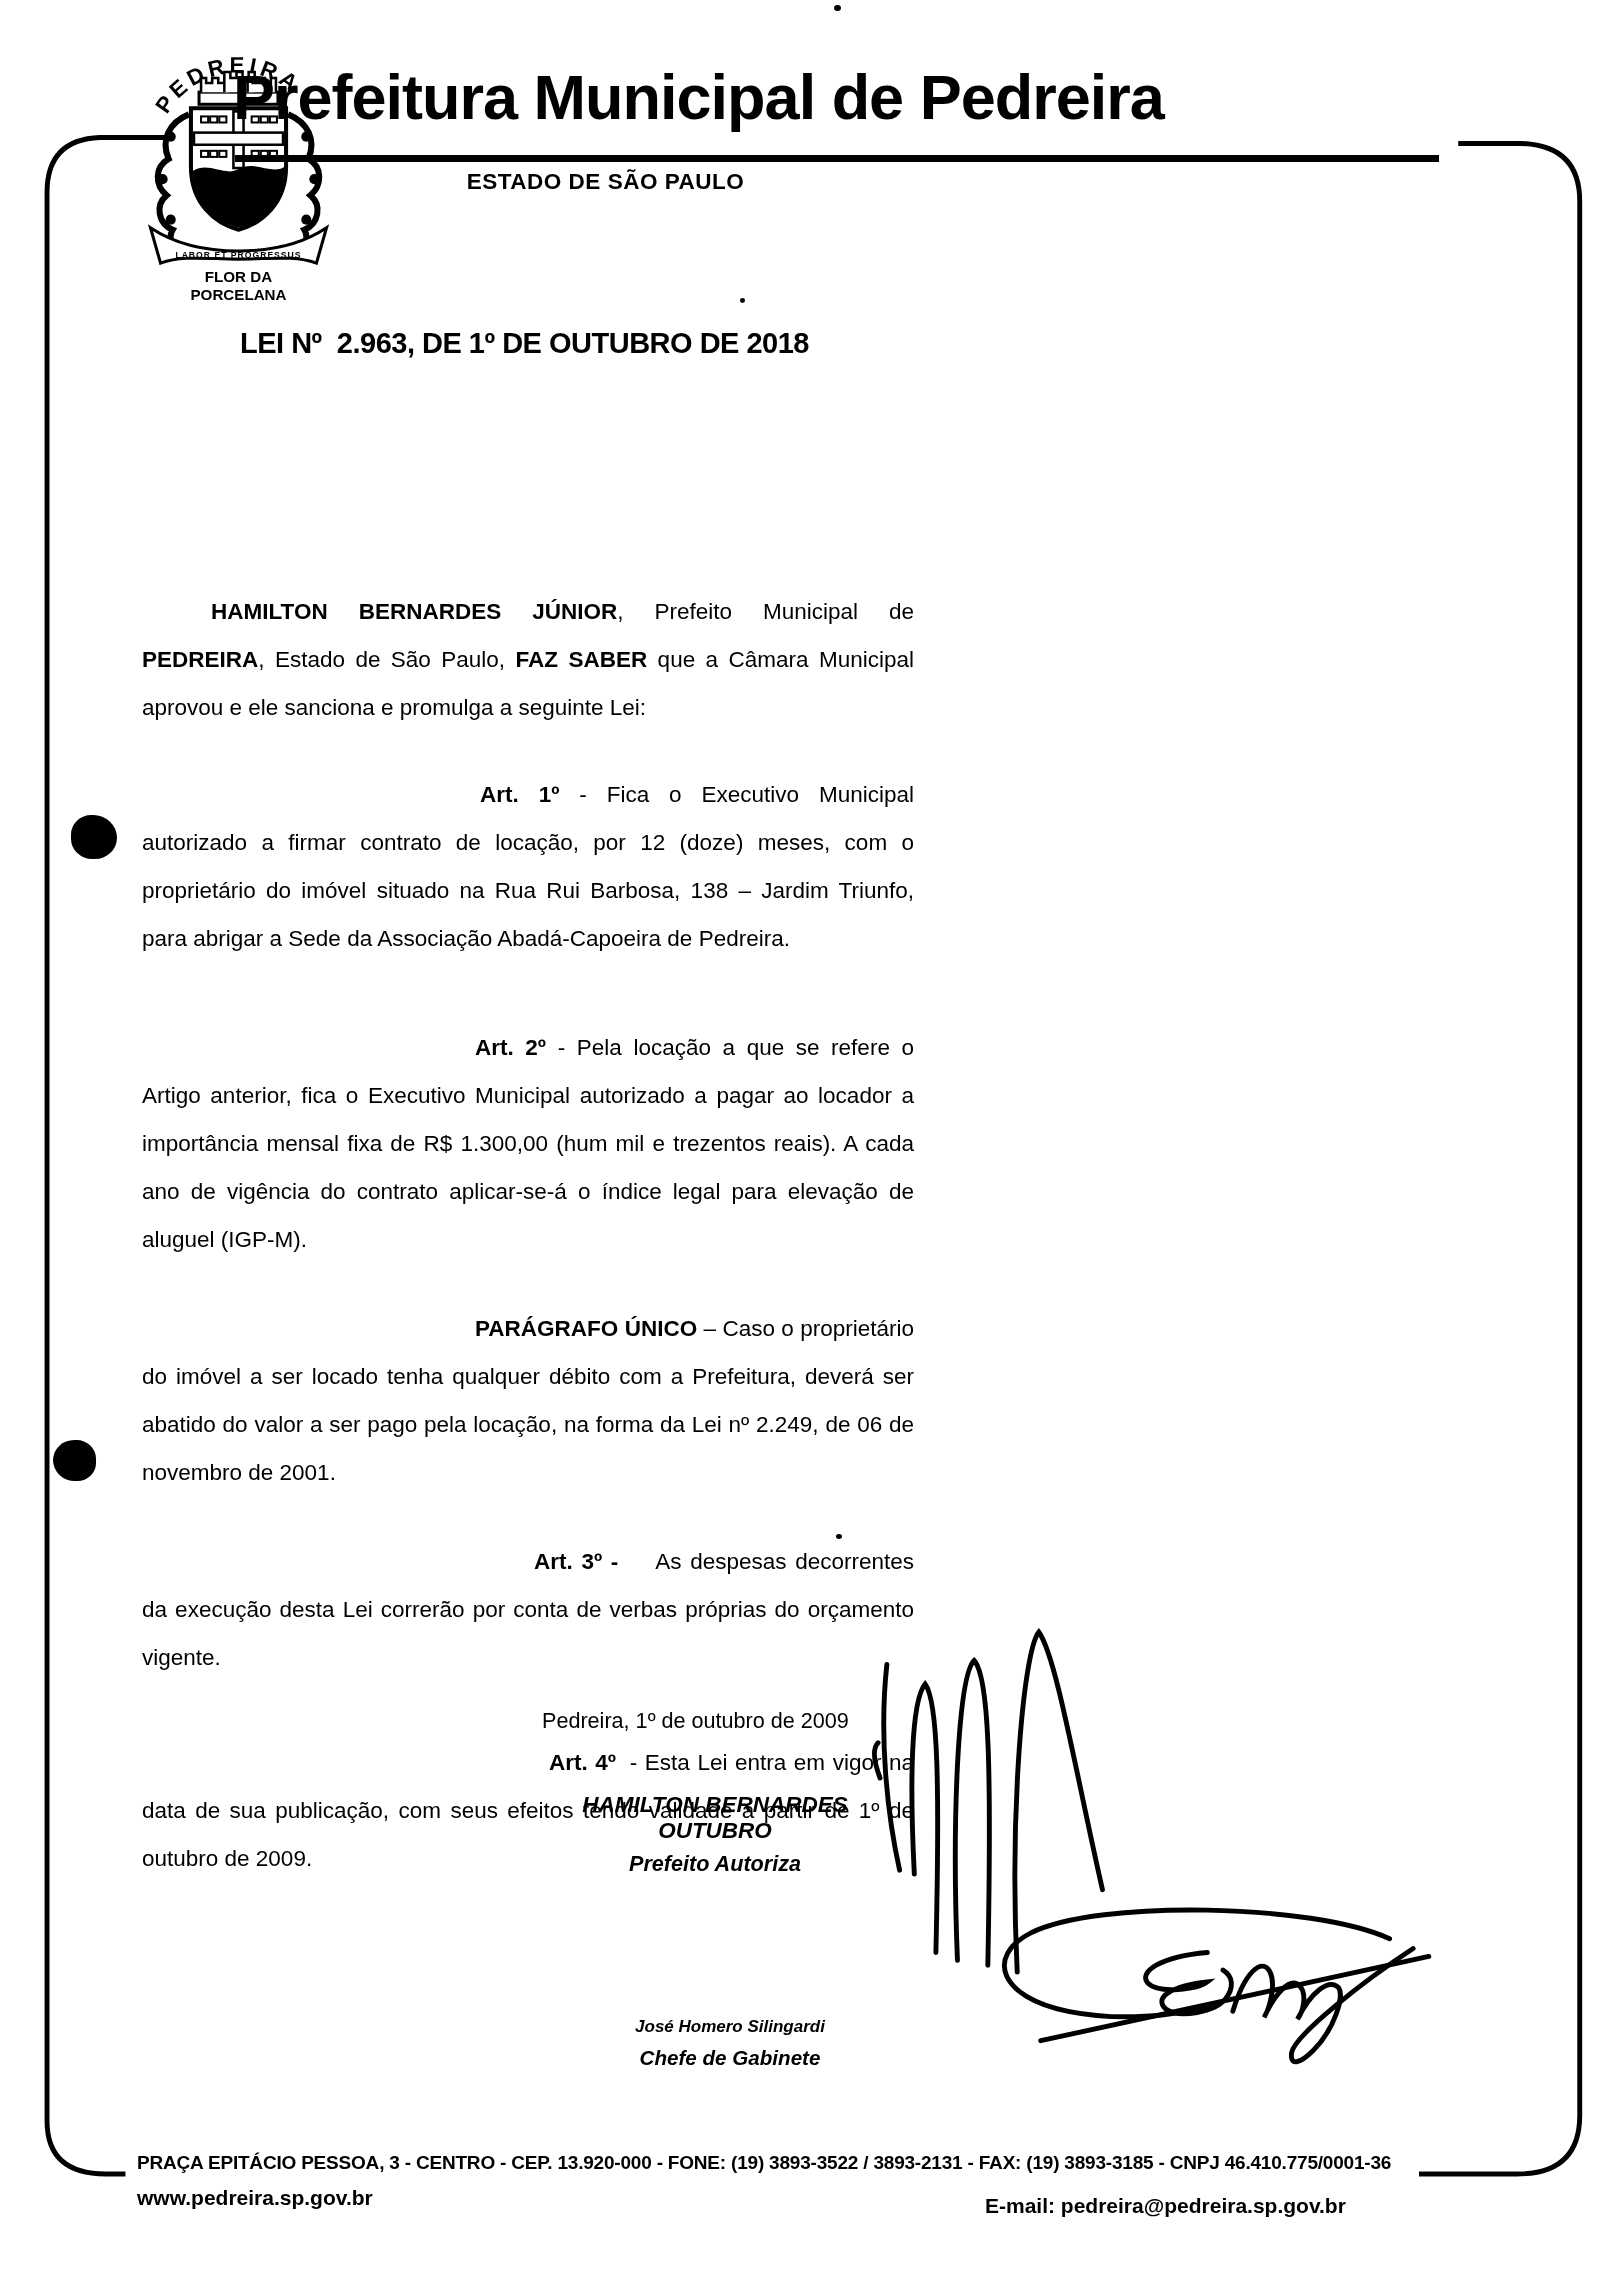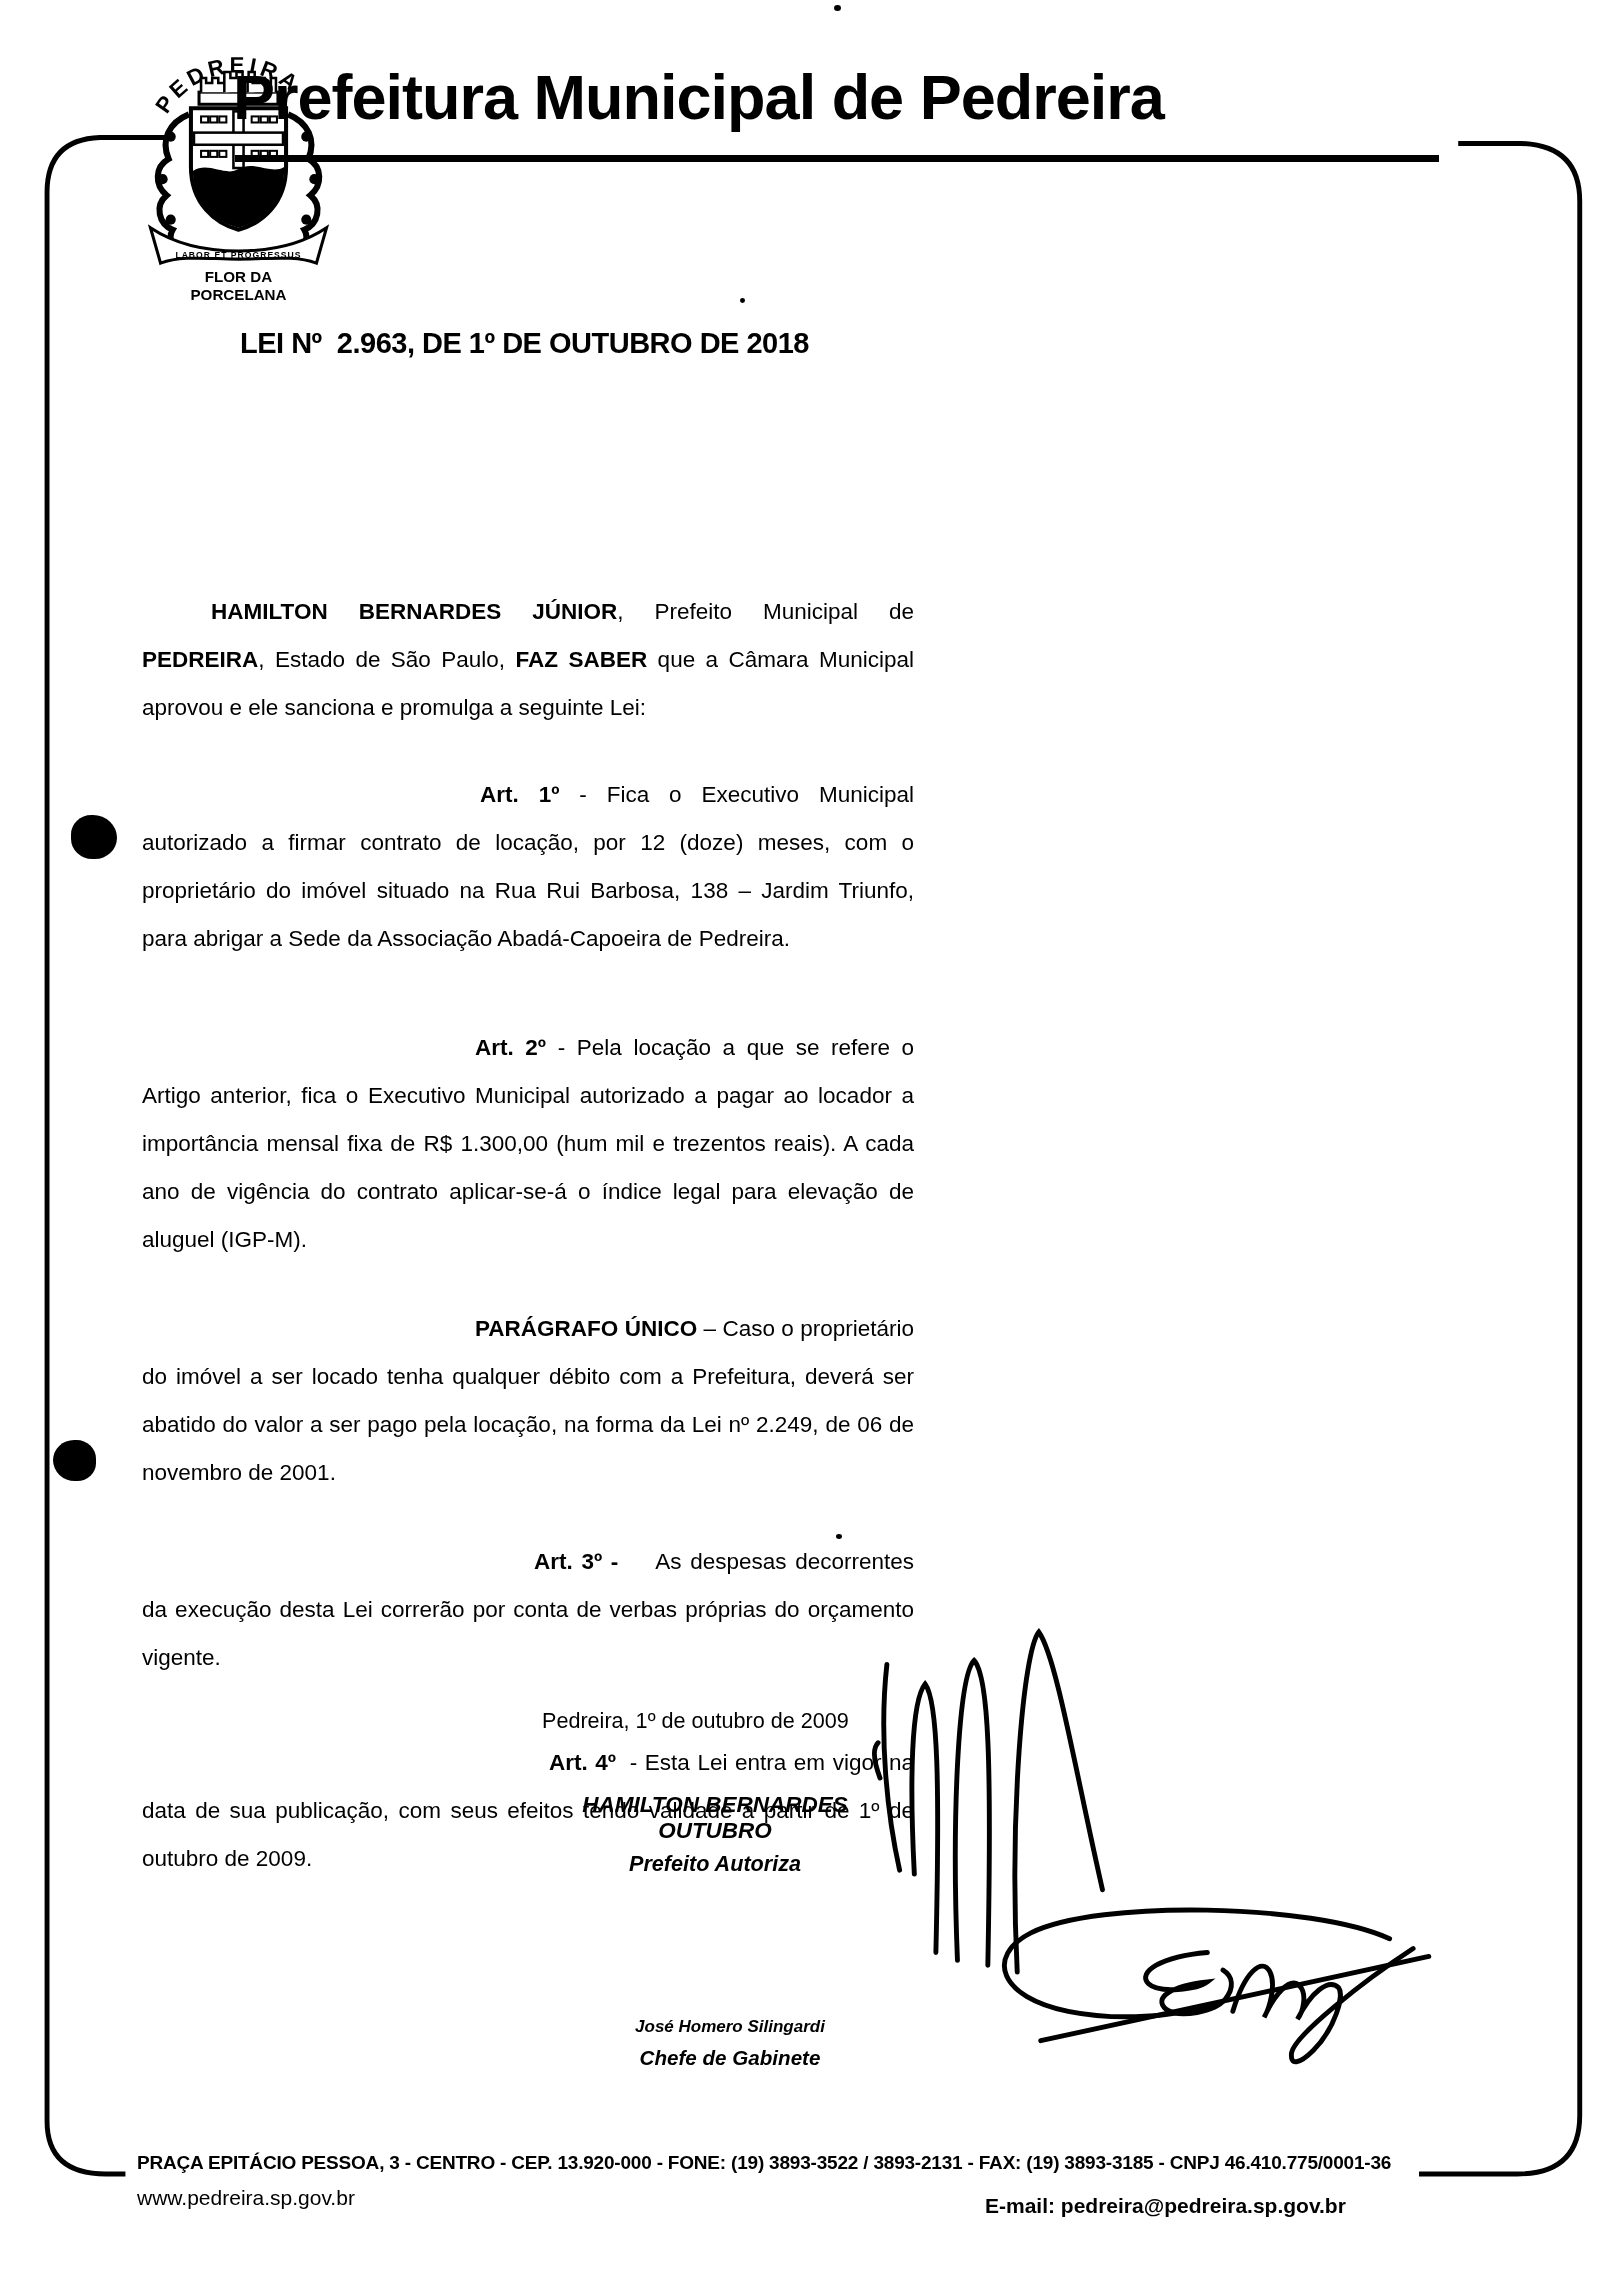--- a/index.html
+++ b/index.html
@@ -54,21 +54,21 @@
   }
   .signer2{position:absolute;left:544px;top:2017px;width:372px;text-align:center;}
   .signer2 .name{font-size:17px;font-weight:bold;font-style:italic;}
   .signer2 .role{font-size:20.6px;font-weight:bold;font-style:italic;margin-top:8.8px;}
   .sig-svg{position:absolute;left:0;top:0;width:1616px;height:2288px;pointer-events:none;}
   
   .footer-line1{
     position:absolute;left:137px;top:2152px;font-size:19px;font-weight:bold;
     letter-spacing:-0.2px;white-space:nowrap;
   }
-  .footer-site{position:absolute;left:137px;top:2186px;font-size:21px;font-weight:normal;}
+  .footer-site{position:absolute;left:137px;top:2186px;font-size:21px;font-weight:bold;}
   .footer-email{position:absolute;left:985px;top:2194px;font-size:21px;font-weight:bold;}
   
   .hole{position:absolute;background:#000;}
   .hole1{left:71px;top:815px;width:46px;height:44px;border-radius:46% 54% 50% 48%;}
   .hole2{left:53px;top:1440px;width:43px;height:41px;border-radius:52% 48% 46% 54%;}
   .speck{position:absolute;background:#000;border-radius:50%;}
   .speck1{left:834px;top:4.9px;width:6.9px;height:5.9px;}
   .speck2{left:740px;top:298px;width:4.9px;height:4.9px;}
   .speck3{left:836px;top:1534px;width:5.9px;height:4.9px;}
 </style>
@@ -128,20 +128,21 @@
 
     <path d="M38,198 C62,214 92,221 125,221 C158,221 188,214 212,198 L202,233 C180,225 155,229 125,229 C95,229 70,225 48,233 z" fill="#fff" stroke="#000" stroke-width="3"></path>
     <text x="125" y="228" text-anchor="middle" font-size="8.5" font-weight="bold" letter-spacing="1" font-family="Liberation Sans, sans-serif">LABOR ET PROGRESSUS</text>
 
     <text x="125" y="252" text-anchor="middle" font-size="15" font-weight="bold" font-family="Liberation Sans, sans-serif">FLOR DA</text>
     <text x="125" y="269" text-anchor="middle" font-size="15" font-weight="bold" font-family="Liberation Sans, sans-serif">PORCELANA</text>
   </svg>
 
   <div class="org-title">Prefeitura Municipal de Pedreira</div>
   <div class="org-underline"></div>
+  <div class="org-subtitle">ESTADO DE SÃO PAULO</div>
 
   <div class="law-title">LEI Nº  2.963, DE 1º DE OUTUBRO DE 2018</div>
 
 
   <div class="law-body">
     <p class="p-preamble"><span class="b">HAMILTON BERNARDES JÚNIOR</span><span>, Prefeito Municipal de </span><span class="b">PEDREIRA</span><span>, Estado de São Paulo, </span><span class="b">FAZ SABER</span><span> que a Câmara Municipal aprovou e ele sanciona e promulga a seguinte Lei:</span></p>
 
     <p class="p-art1"><span class="b">Art. 1º</span><span> - Fica o Executivo Municipal autorizado a firmar contrato de locação, por 12 (doze) meses, com o proprietário do imóvel situado na Rua Rui Barbosa, 138 – Jardim Triunfo, para abrigar a Sede da Associação Abadá-Capoeira de Pedreira.</span></p>
 
     <p class="p-art2"><span class="b">Art. 2º</span><span> - Pela locação a que se refere o Artigo anterior, fica o Executivo Municipal autorizado a pagar ao locador a importância mensal fixa de R$ 1.300,00 (hum mil e trezentos reais). A cada ano de vigência do contrato aplicar-se-á o índice legal para elevação de aluguel (IGP-M).</span></p>

